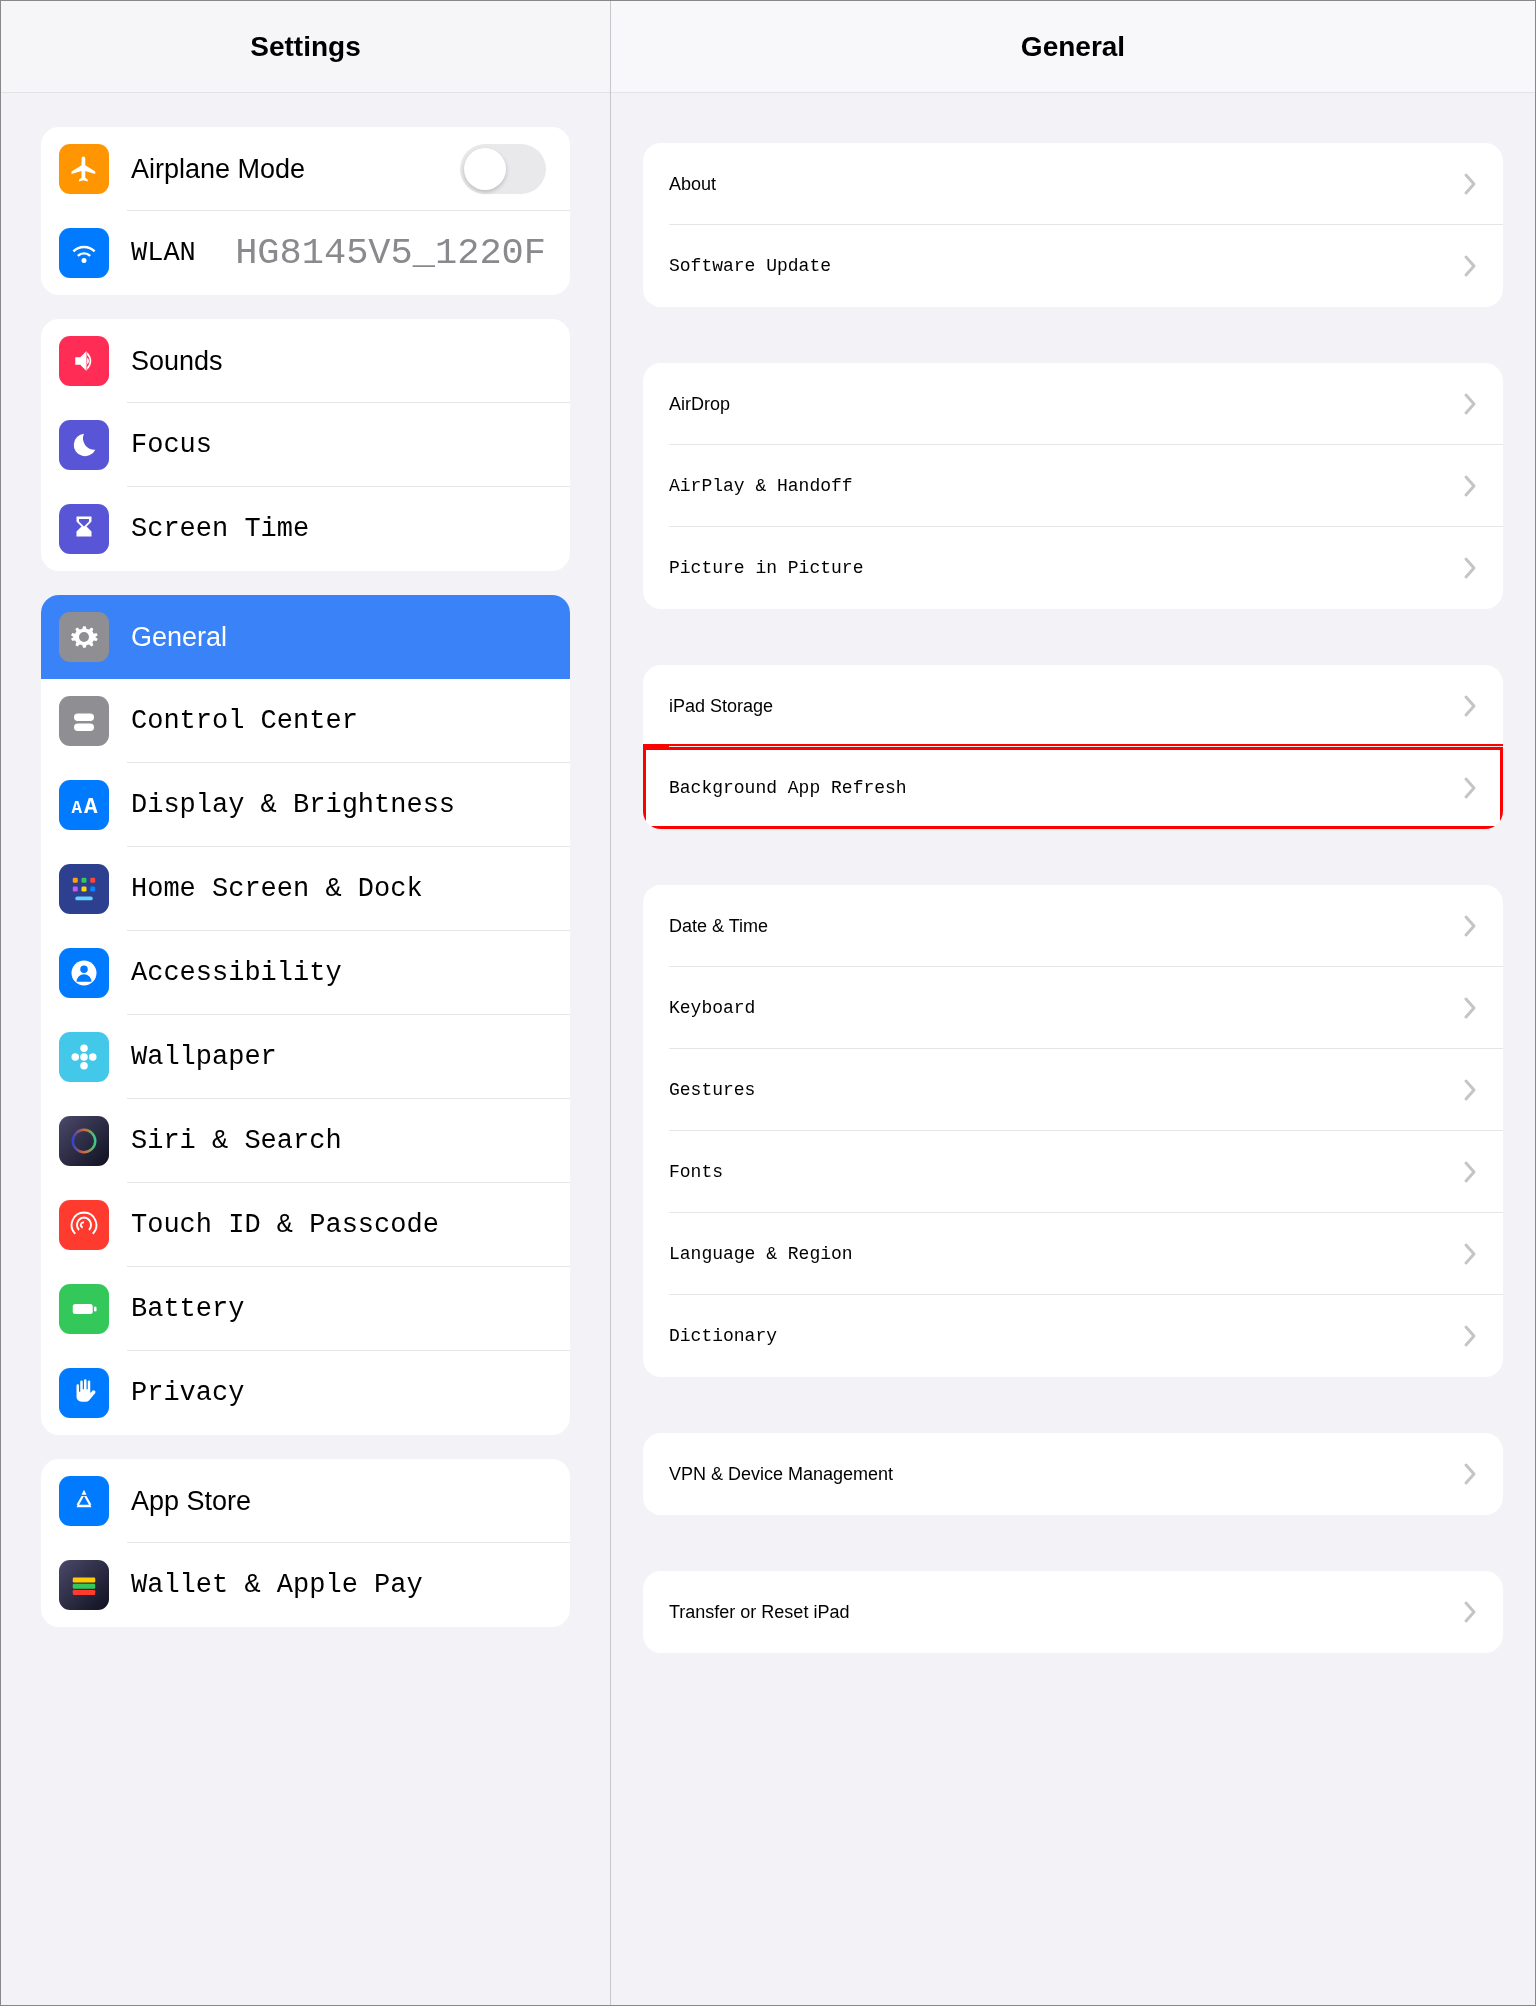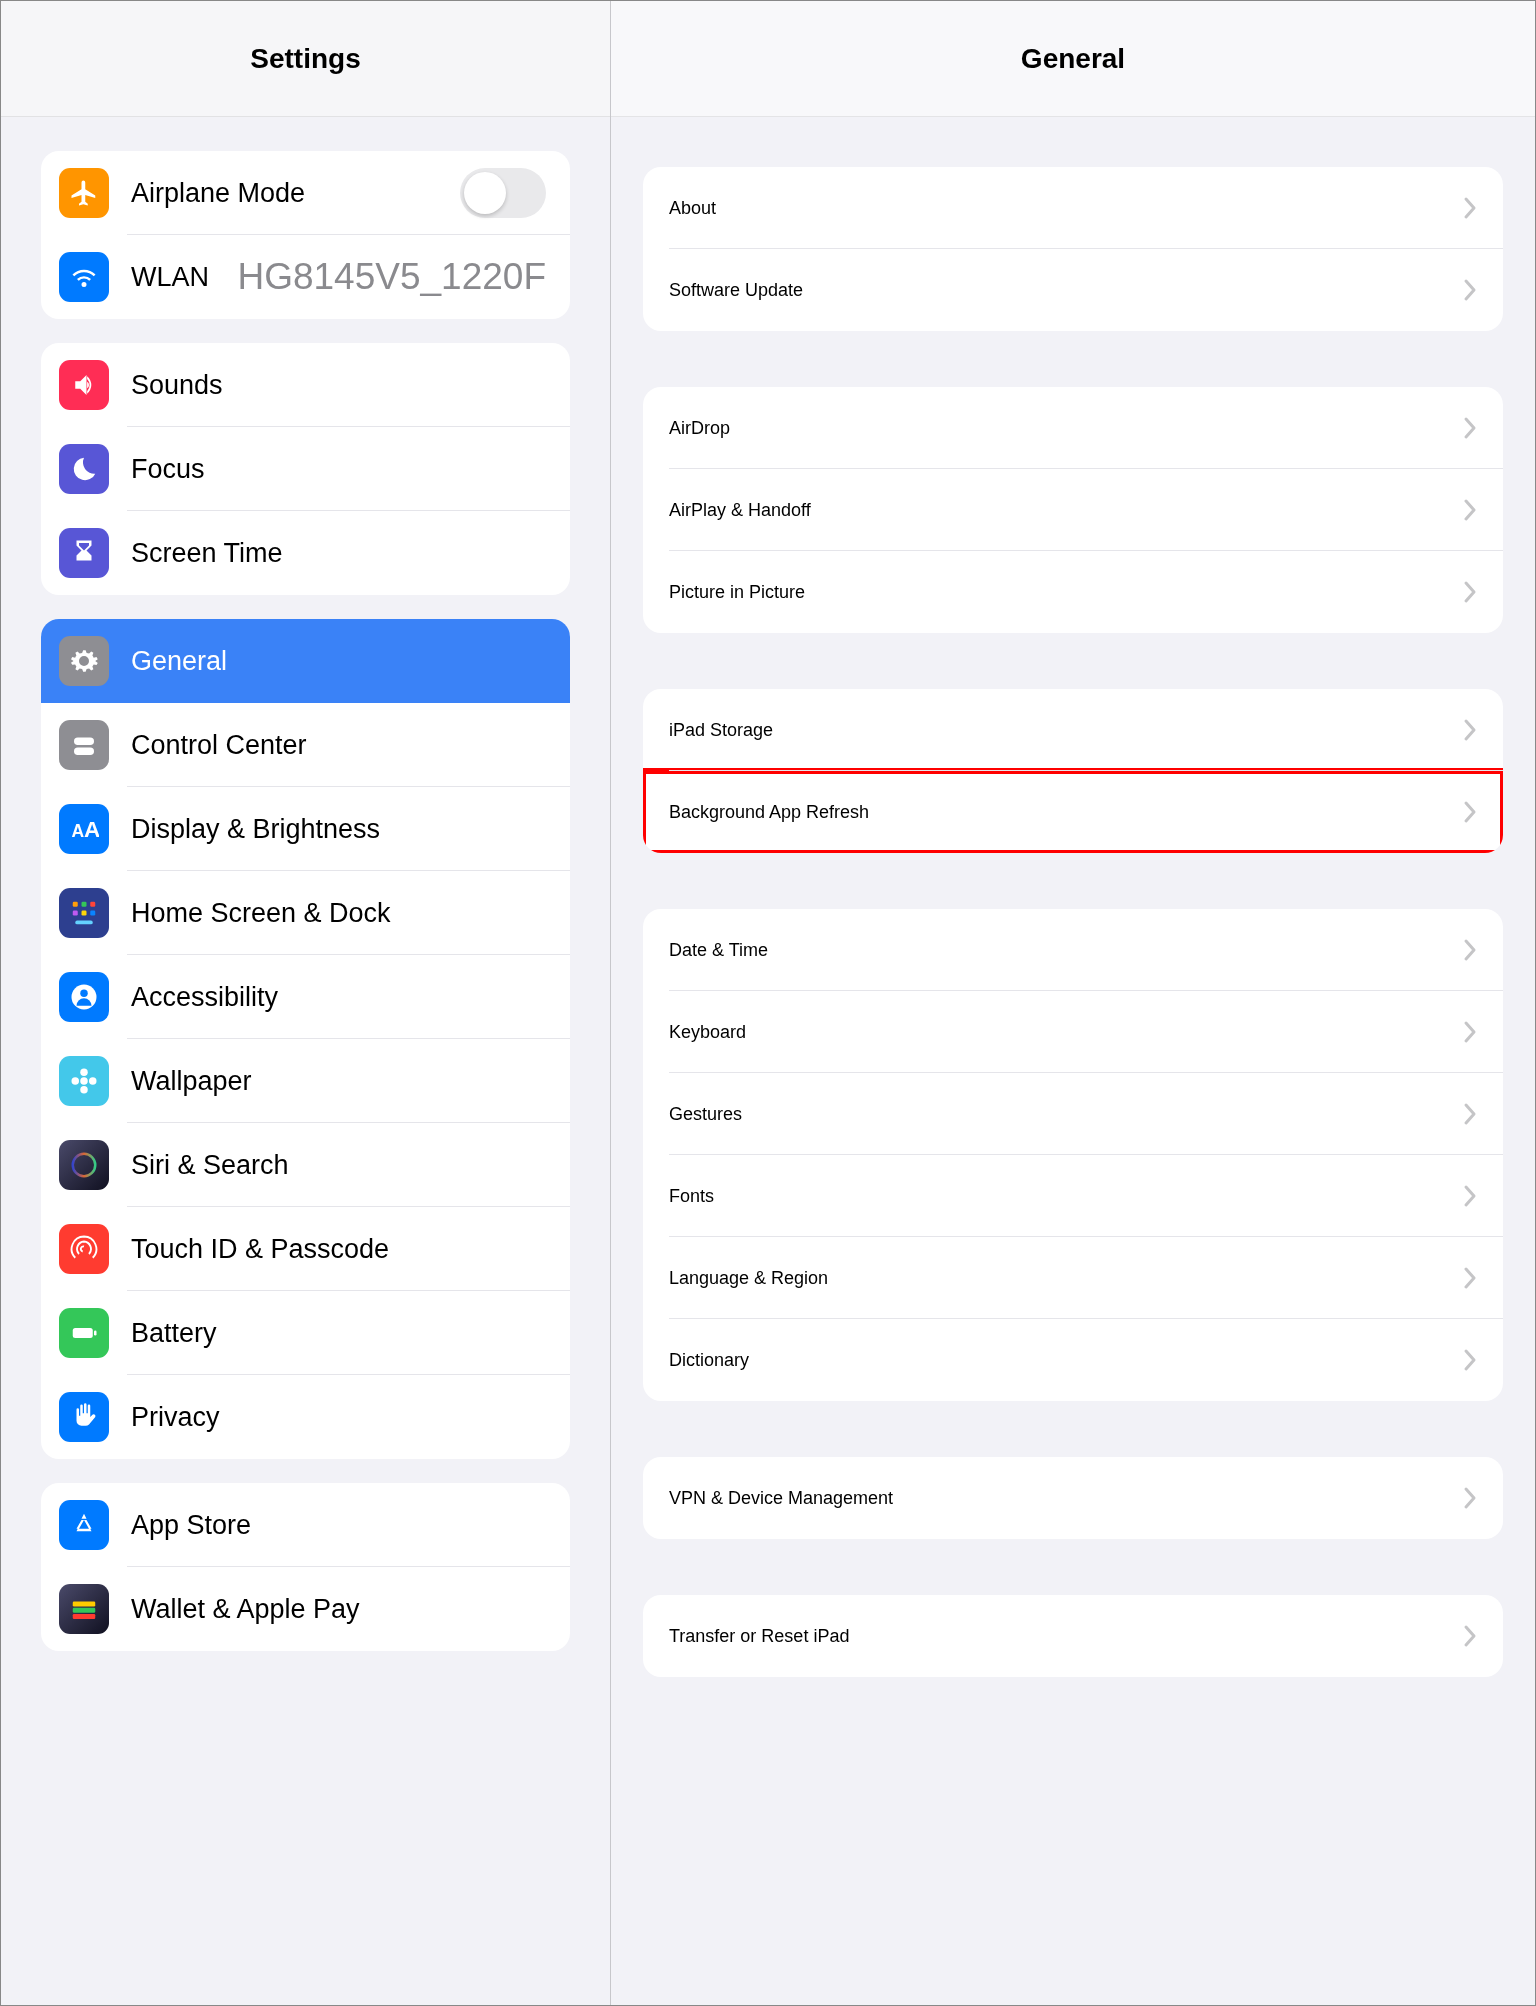--- a/index.html
+++ b/index.html
@@ -17,21 +17,21 @@
   background: #f2f2f7;
   border-right: 1px solid #c7c7cb;
   overflow-y: auto;
 }
 .main {
   flex: 1;
   background: #f2f2f7;
   overflow-y: auto;
 }
 .header {
-  height: 116px;
+  height: 92px;
   display: flex;
   align-items: center;
   justify-content: center;
   font-size: 28px;
   font-weight: 600;
   color: #000;
   border-bottom: 1px solid rgba(0,0,0,0.08);
   background: #f8f8fa;
 }
 .sidebar .header { background: #f6f6f8; }
@@ -46,21 +46,21 @@
 .item {
   display: flex;
   align-items: center;
   height: 82px;
   padding: 0 24px;
   font-size: 27px;
   color: #000;
   position: relative;
 }
 .sidebar .item { height: 84px; padding-left: 18px; }
-.item + .item { border-top: 1px solid #e5e5ea; }
+.item + .item { border-top: 1px solid #e5e5ea; font-family: Liberation Mono, monospace; }
 .sidebar .item + .item::before {
   content:"";
   position:absolute;
   left:86px; right:0; top:-1px;
   height:1px;
   background:#e5e5ea;
 }
 .sidebar .item + .item { border-top: none; }
 .item.selected { background:#3a82f7; color:#fff; border-top:none;}
 .item.selected + .item::before{display:none;}

